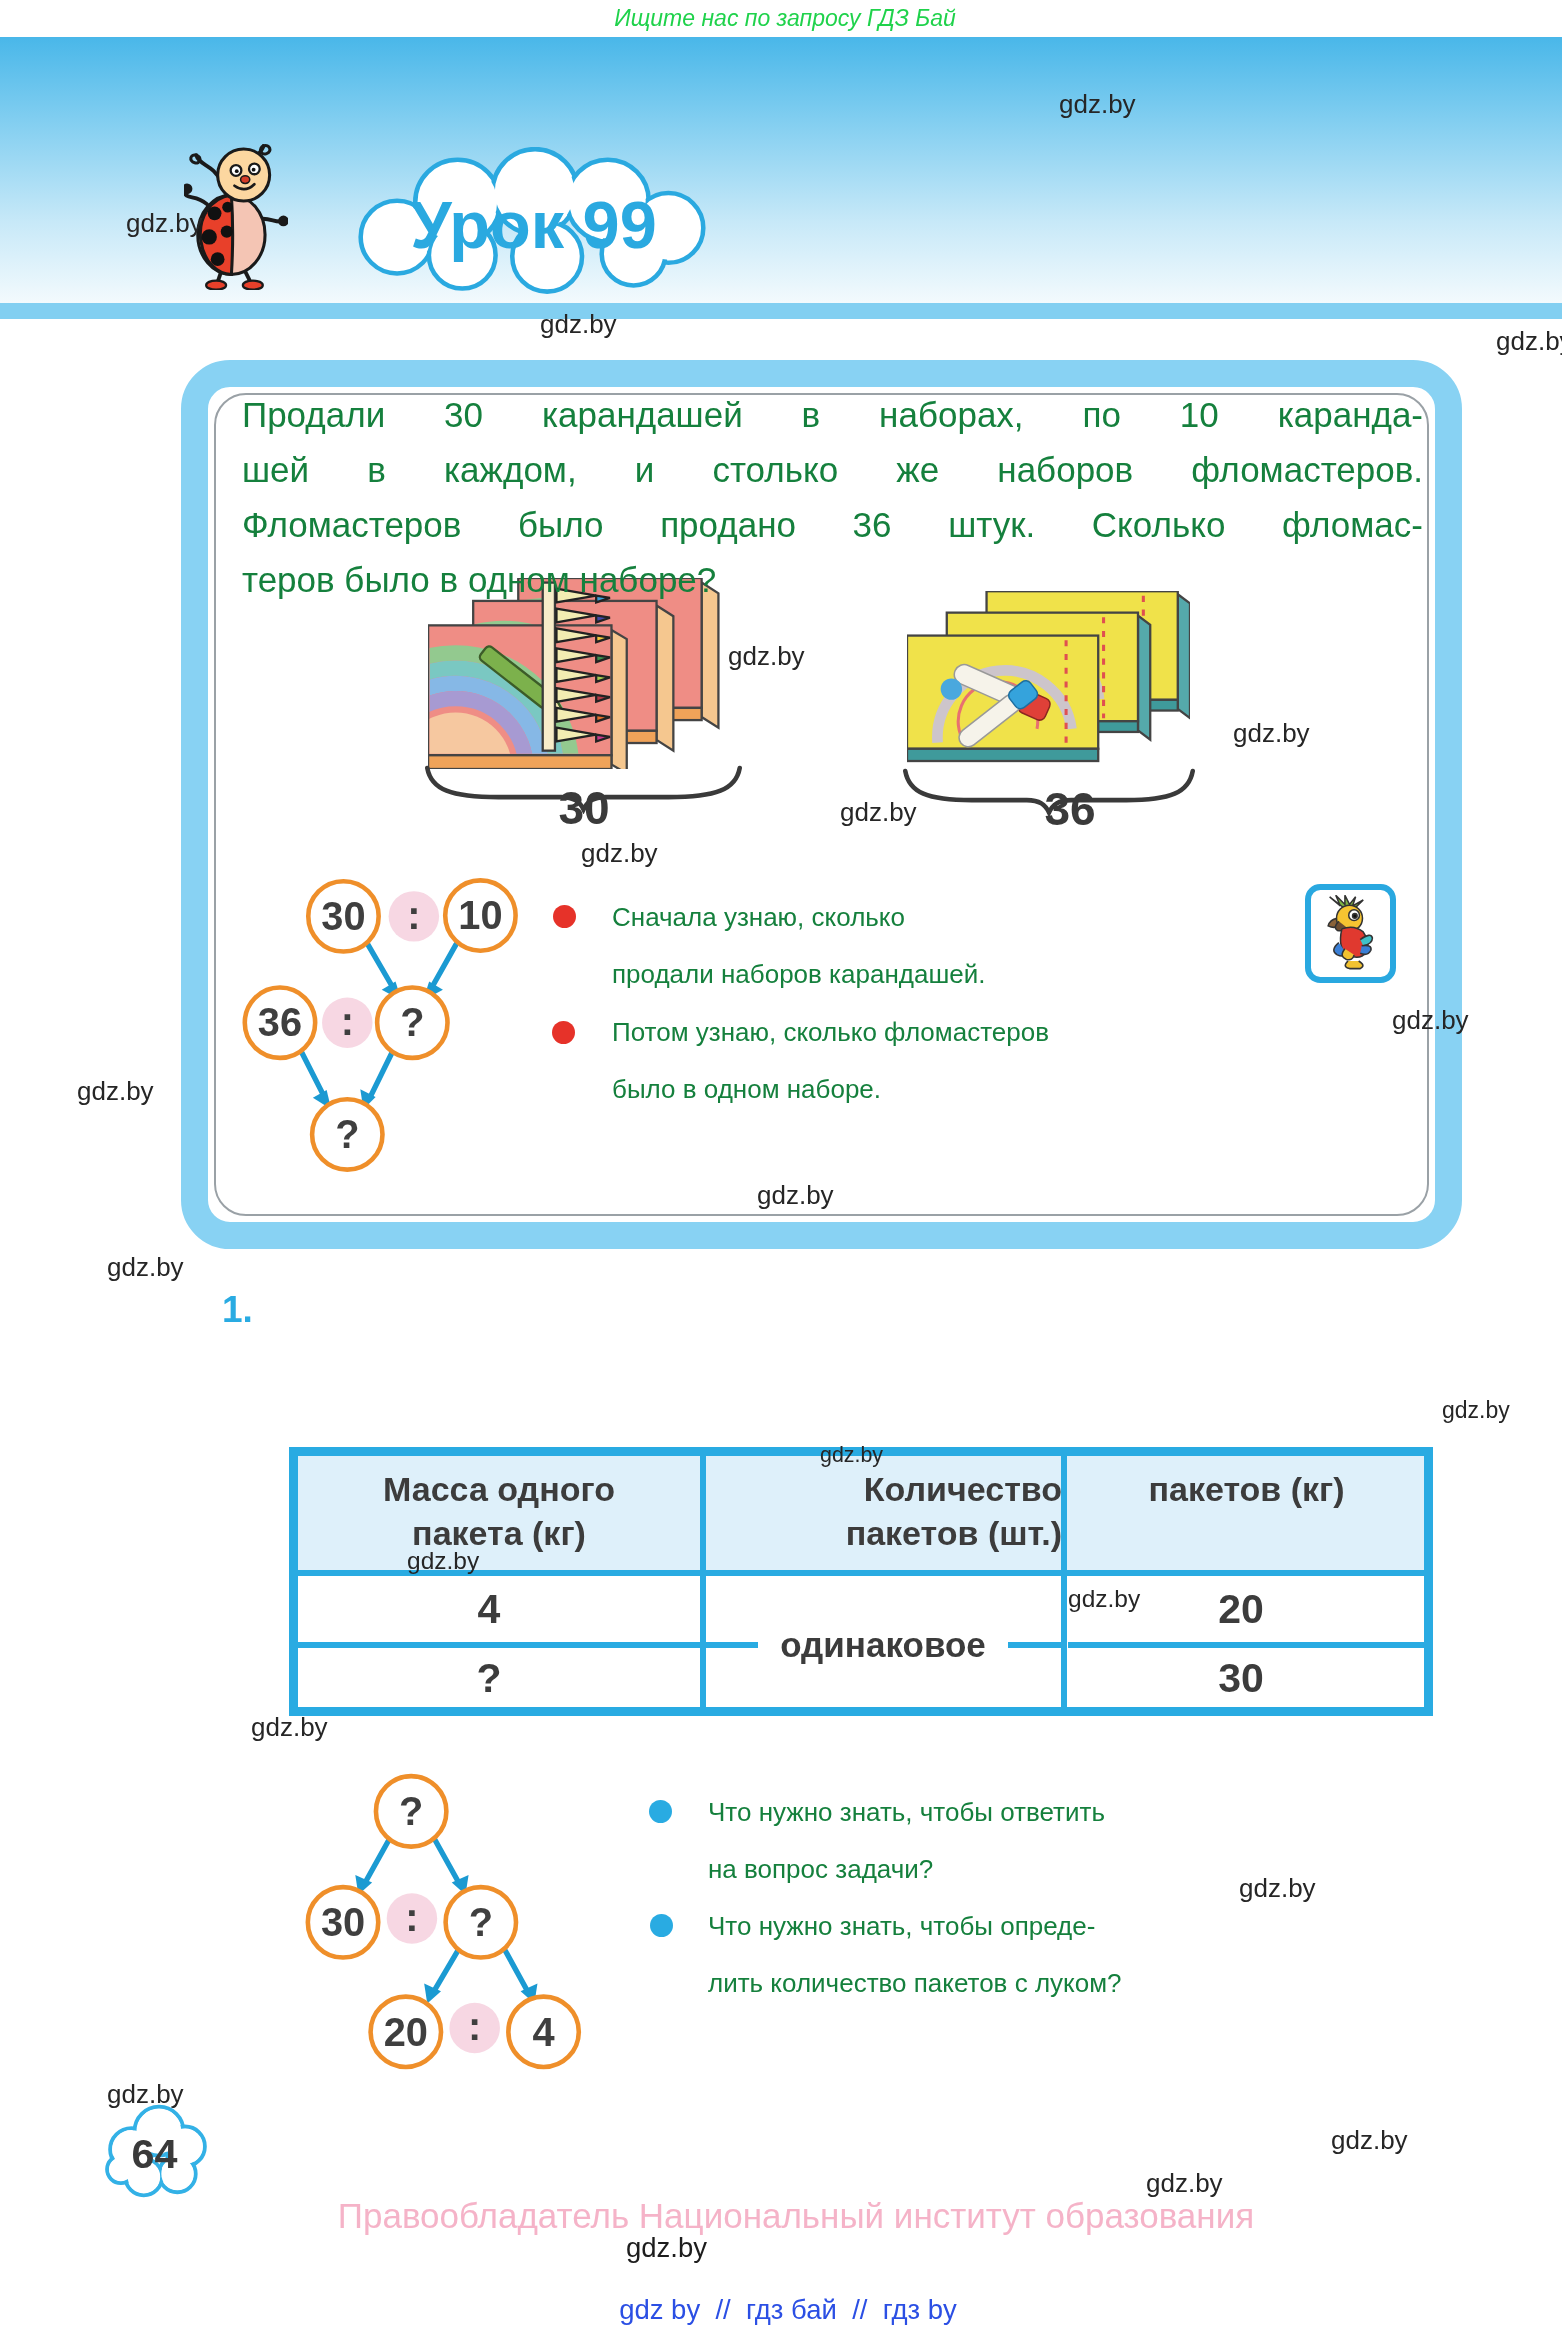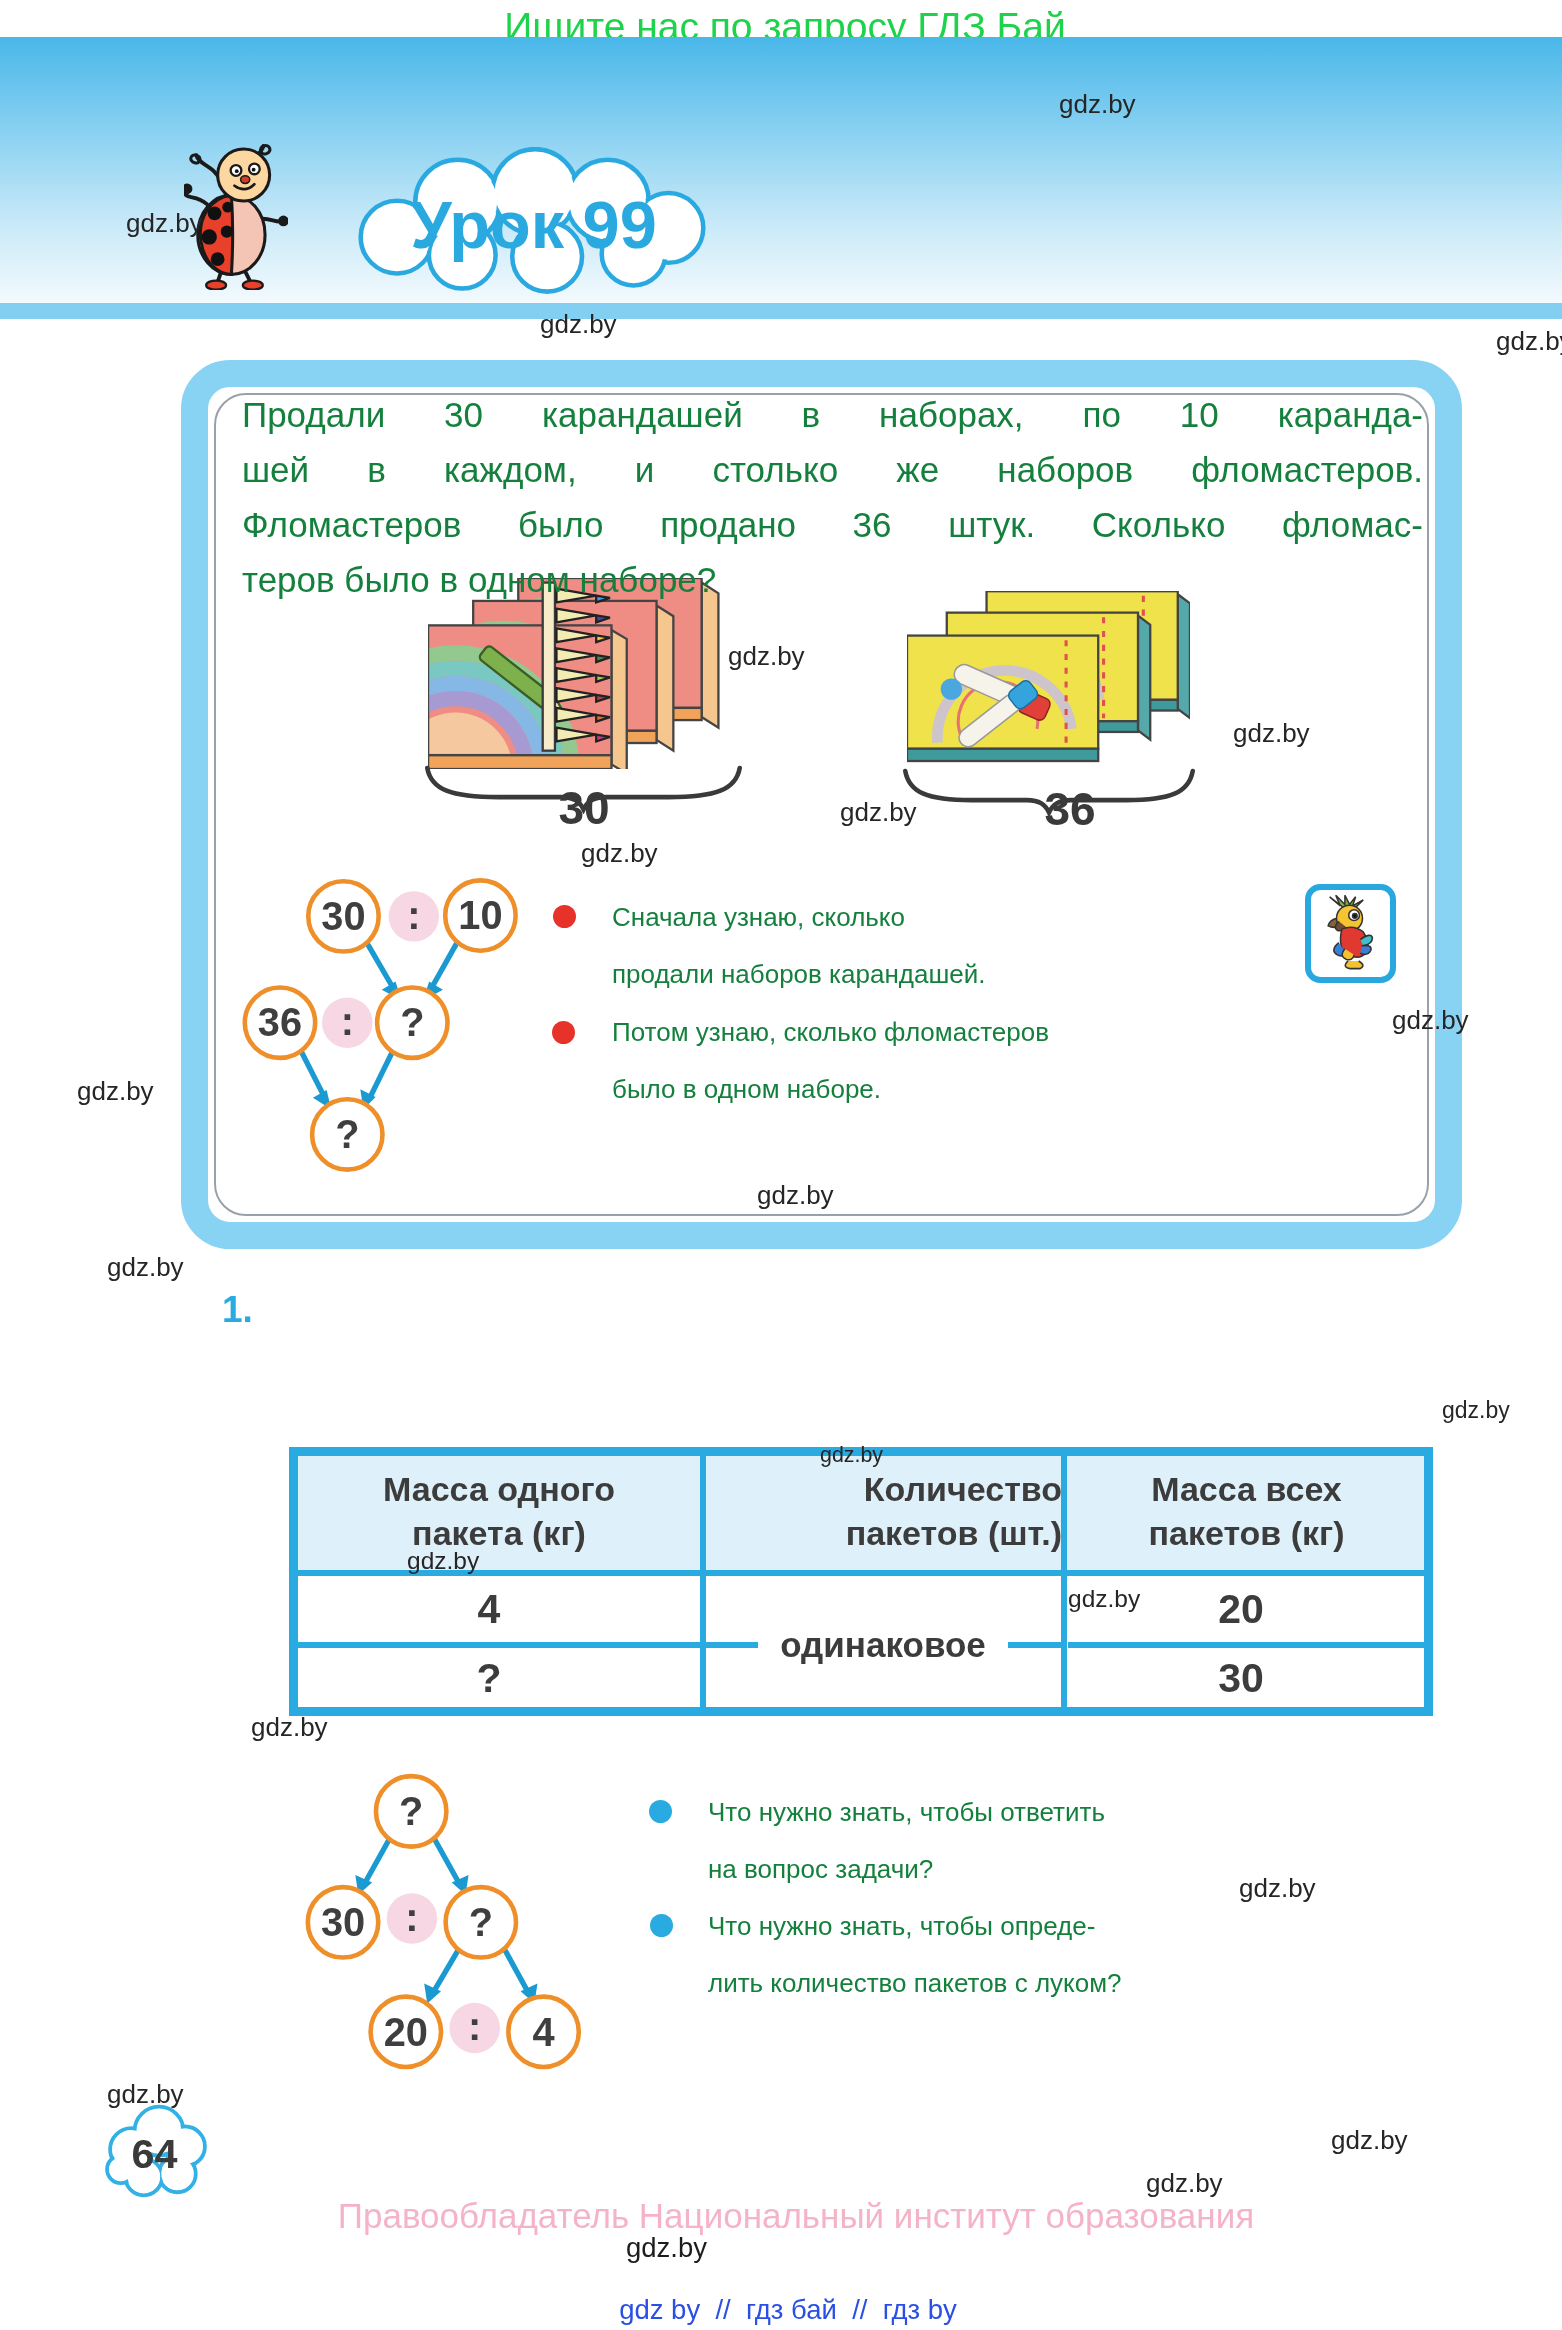--- a/index.html
+++ b/index.html
@@ -1,21 +1,21 @@
 <!DOCTYPE html>
 <html style="font-size:12.2px"><head>
 <meta charset="utf-8">
 <style>
   html,body{margin:0;padding:0;background:#ffffff;}
   #page{position:relative;width:1563px;height:2330px;background:#ffffff;overflow:hidden;
         font-family:"Liberation Sans",sans-serif;color:#3f3f3f;}
   .abs{position:absolute;}
   
   #banner-text{position:absolute;top:4.6px;left:785px;transform:translateX(-50%);
-    font-size:39px;font-weight:400;color:#1fd24b;white-space:nowrap;}
+    font-size:23px;font-weight:400;color:#1fd24b;white-space:nowrap;font-style:italic;}
   #sky{position:absolute;top:37px;left:0;width:1563px;height:266px;
     background:linear-gradient(180deg,#49b7e9 0%,#7fcdf0 30%,#c8e9f8 70%,#f3fafd 100%);}
   #sky-stripe{position:absolute;top:303px;left:0;width:1563px;height:16px;background:#82cff1;}
   
   .wm{position:absolute;font-size:26px;font-weight:400;color:#262626;white-space:nowrap;z-index:9;}
   
   #problem-box{position:absolute;left:181px;top:360px;width:1281px;height:889px;
     border:27.5px solid #88d2f3;border-radius:49px;background:#ffffff;box-sizing:border-box;}
   #problem-box::after{content:"";position:absolute;inset:6.1px;border:2.3px solid #9aa1a6;
     border-radius:32px;pointer-events:none;}
@@ -322,21 +322,20 @@
     <div class="hdr"></div>
     <div class="hcell" style="left:0;width:402px;">
       <div>Масса одного</div>
         <div>пакета (кг)</div>
     </div>
     <div class="hcell" style="left:408px;width:356px;text-align:right;">
       <div>Количество</div>
         <div>пакетов (шт.)</div>
     </div>
     <div class="hcell" style="left:770px;width:357px;">
-      <div>Масса всех</div>
         <div>пакетов (кг)</div>
     </div>
     <div class="hline"></div>
     <div class="v1"></div>
     <div class="v2"></div>
     <div class="r1"></div>
     <div class="r2"></div>
     <div class="stubL"></div>
     <div class="stubR"></div>
     <div class="tval" style="left:191px;top:153px;">4</div>

